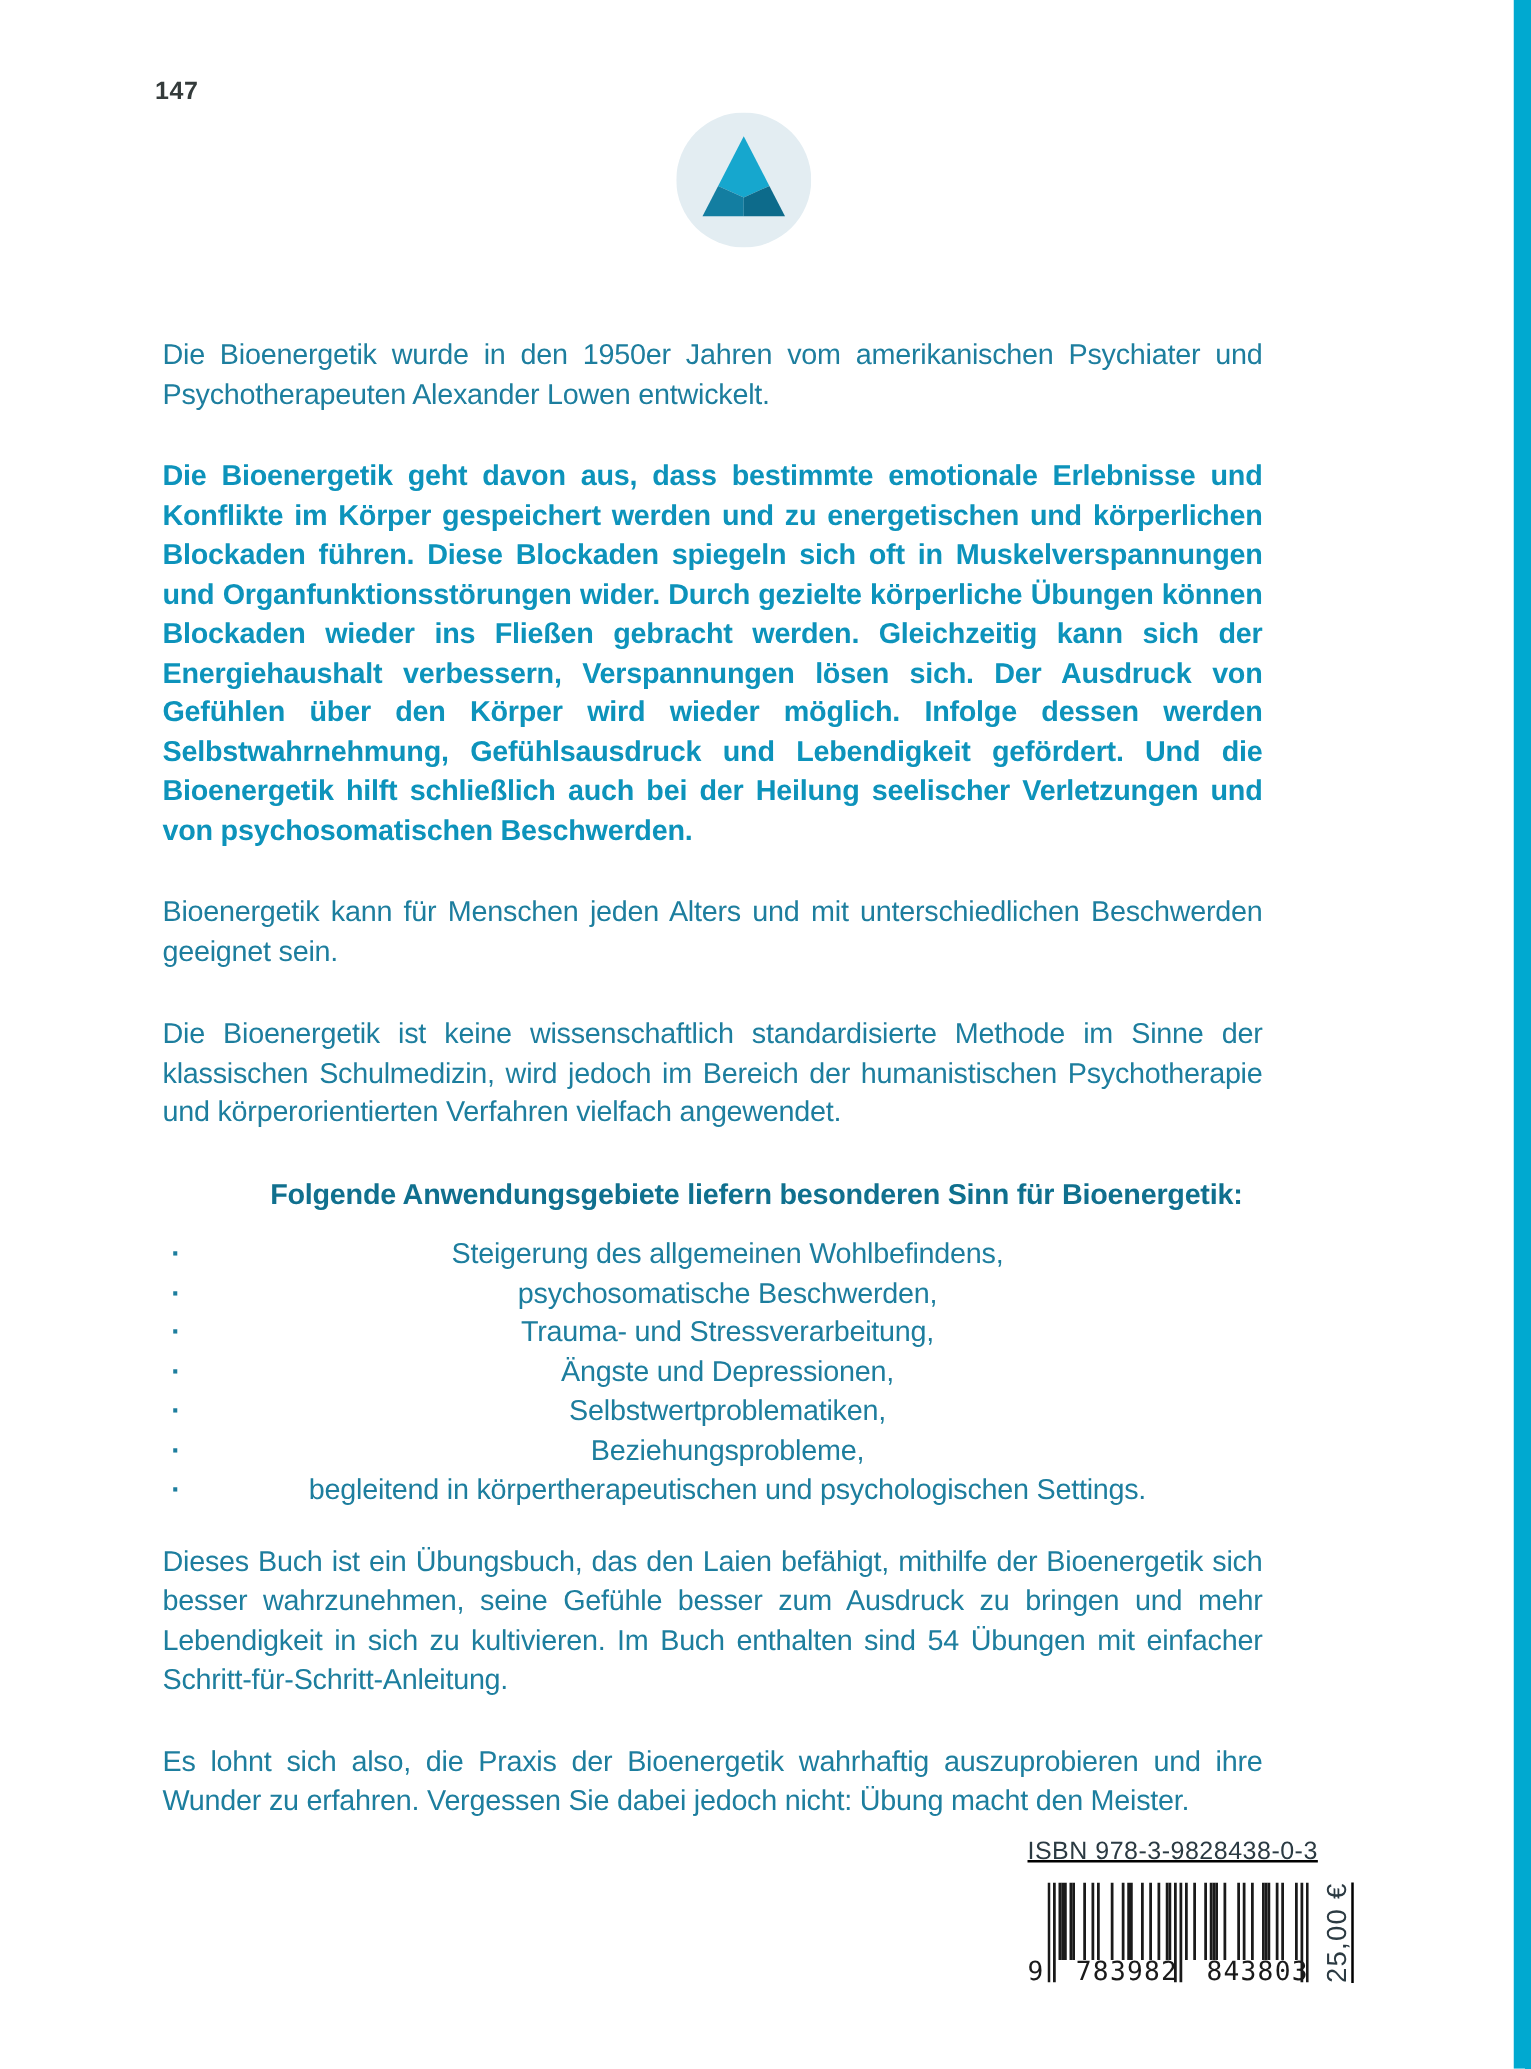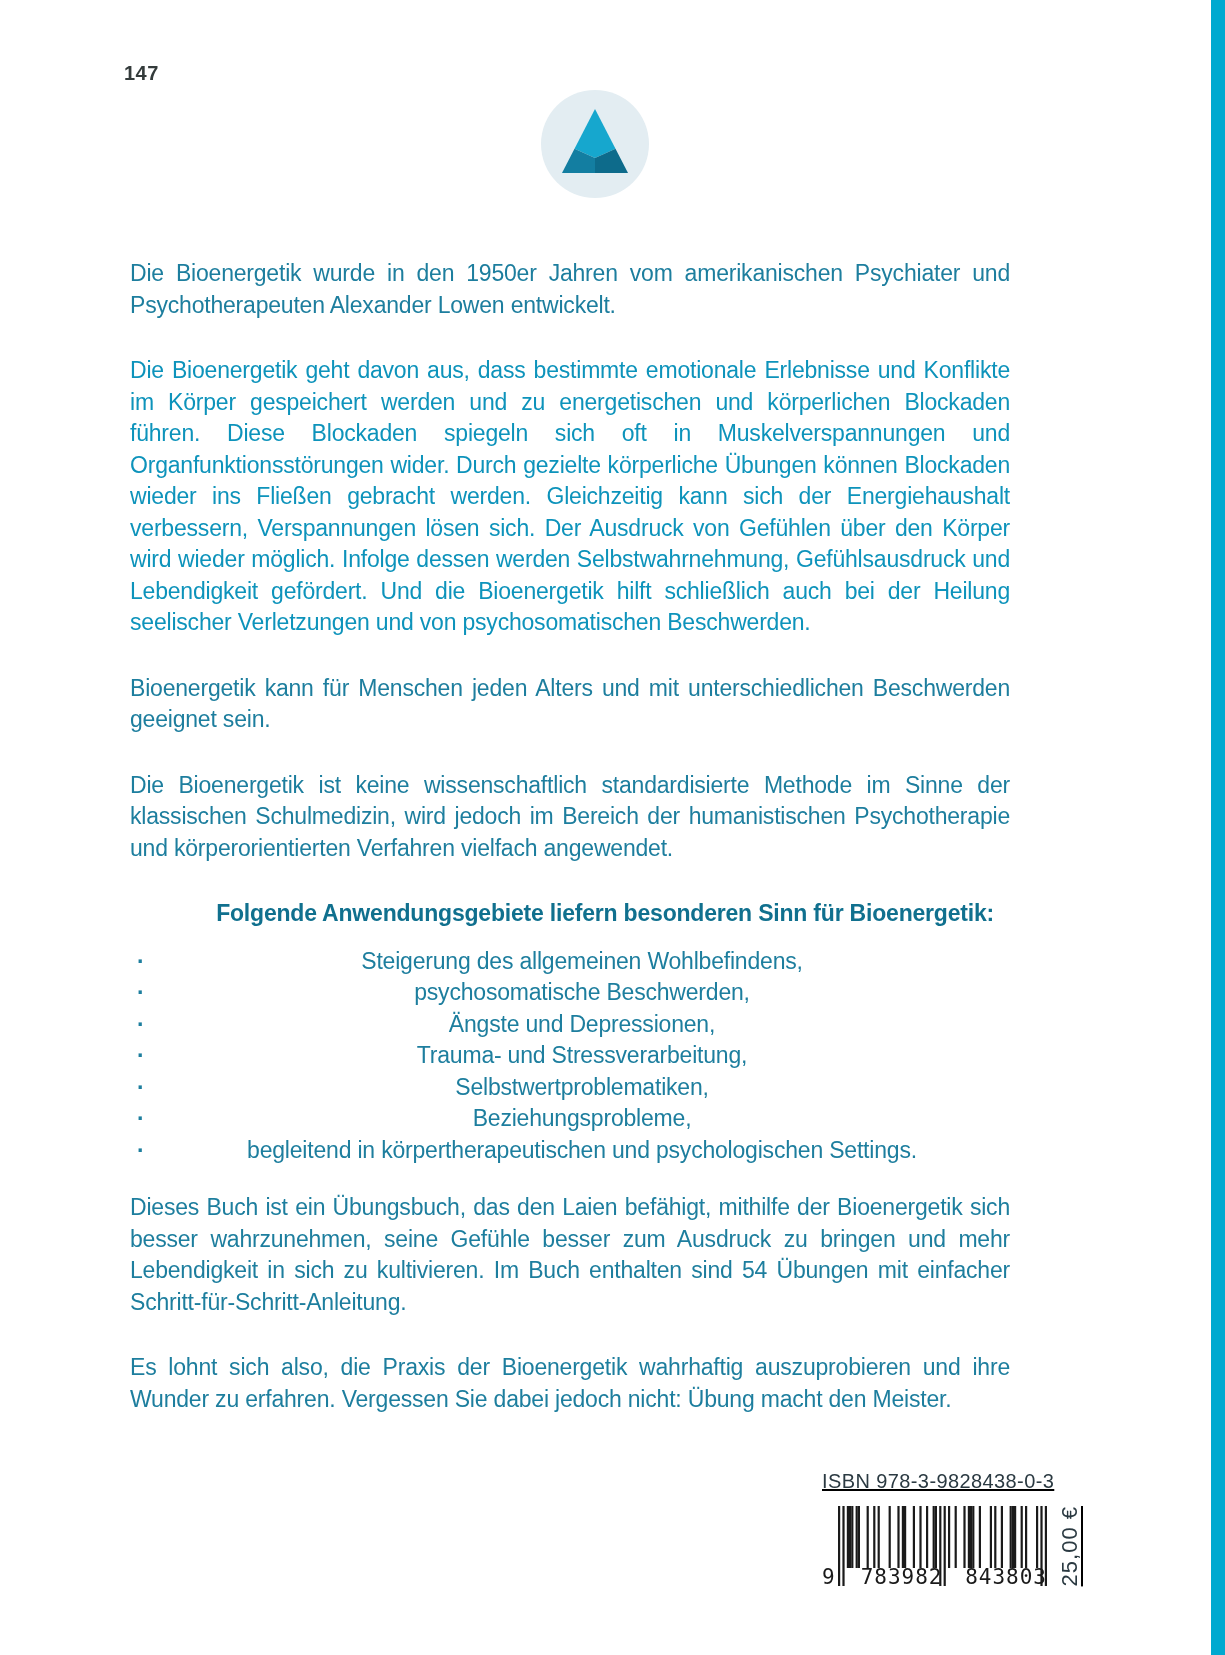--- a/index.html
+++ b/index.html
@@ -31,23 +31,23 @@
 
   .content {
     position: absolute; left: 130px; top: 258px;
     width: 880px;
     font-size: 23px; line-height: 31.5px;
     letter-spacing: -0.2px;
     color: var(--body-text, #1d7e9e);
     text-align: justify;
     hyphens: auto;
   }
-  .content p { margin: 0 0 34px 0; }
+  .content p { margin: 10px 0 34px 0; }
   .content p.bold-accent {
-    font-weight: 400;
+    font-weight: 700;
     color: var(--bold-text, #0d93bb);
   }
   .content p.heading {
     font-weight: 700;
     color: var(--heading-text, #10708e);
     margin: 16px;
     text-align: right;
   }
   ul.bullets {
     list-style: none;
@@ -112,22 +112,22 @@
 
   <main class="content">
     <p>Die Bioenergetik wurde in den 1950er Jahren vom amerikanischen Psychiater und Psychotherapeuten Alexander Lowen entwickelt.</p>
     <p class="bold-accent">Die Bioenergetik geht davon aus, dass bestimmte emotionale Erlebnisse und Konflikte im Körper gespeichert werden und zu energetischen und körperlichen Blockaden führen. Diese Blockaden spiegeln sich oft in Muskelverspannungen und Organfunktionsstörungen wider. Durch gezielte körperliche Übungen können Blockaden wieder ins Fließen gebracht werden. Gleichzeitig kann sich der Energiehaushalt verbessern, Verspannungen lösen sich. Der Ausdruck von Gefühlen über den Körper wird wieder möglich. Infolge dessen werden Selbstwahrnehmung, Gefühlsausdruck und Lebendigkeit gefördert. Und die Bioenergetik hilft schließlich auch bei der Heilung seelischer Verletzungen und von psychosomatischen Beschwerden.</p>
     <p>Bioenergetik kann für Menschen jeden Alters und mit unterschiedlichen Beschwerden geeignet sein.</p>
     <p>Die Bioenergetik ist keine wissenschaftlich standardisierte Methode im Sinne der klassischen Schulmedizin, wird jedoch im Bereich der humanistischen Psychotherapie und körperorientierten Verfahren vielfach angewendet.</p>
     <p class="heading">Folgende Anwendungsgebiete liefern besonderen Sinn für Bioenergetik:</p>
     <ul class="bullets">
       <li>Steigerung des allgemeinen Wohlbefindens,</li>
       <li>psychosomatische Beschwerden,</li>
+      <li>Trauma- und Stressverarbeitung,</li>
       <li>Ängste und Depressionen,</li>
-      <li>Trauma- und Stressverarbeitung,</li>
       <li>Selbstwertproblematiken,</li>
       <li>Beziehungsprobleme,</li>
       <li>begleitend in körpertherapeutischen und psychologischen Settings.</li>
     </ul>
     <p>Dieses Buch ist ein Übungsbuch, das den Laien befähigt, mithilfe der Bioenergetik sich besser wahrzunehmen, seine Gefühle besser zum Ausdruck zu bringen und mehr Lebendigkeit in sich zu kultivieren. Im Buch enthalten sind 54 Übungen mit einfacher Schritt-für-Schritt-Anleitung.</p>
     <p>Es lohnt sich also, die Praxis der Bioenergetik wahrhaftig auszuprobieren und ihre Wunder zu erfahren. Vergessen Sie dabei jedoch nicht: Übung macht den Meister.</p>
   </main>
 
   <div class="isbn-block">
     <div class="isbn-label">ISBN 978-3-9828438-0-3</div>

